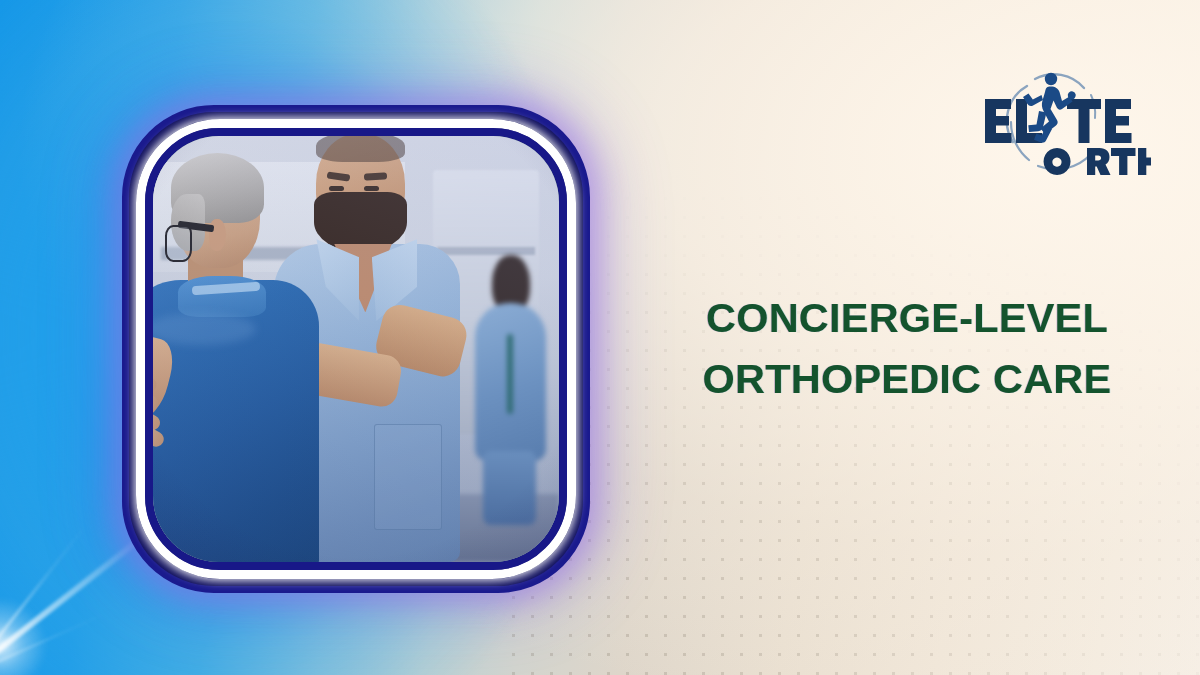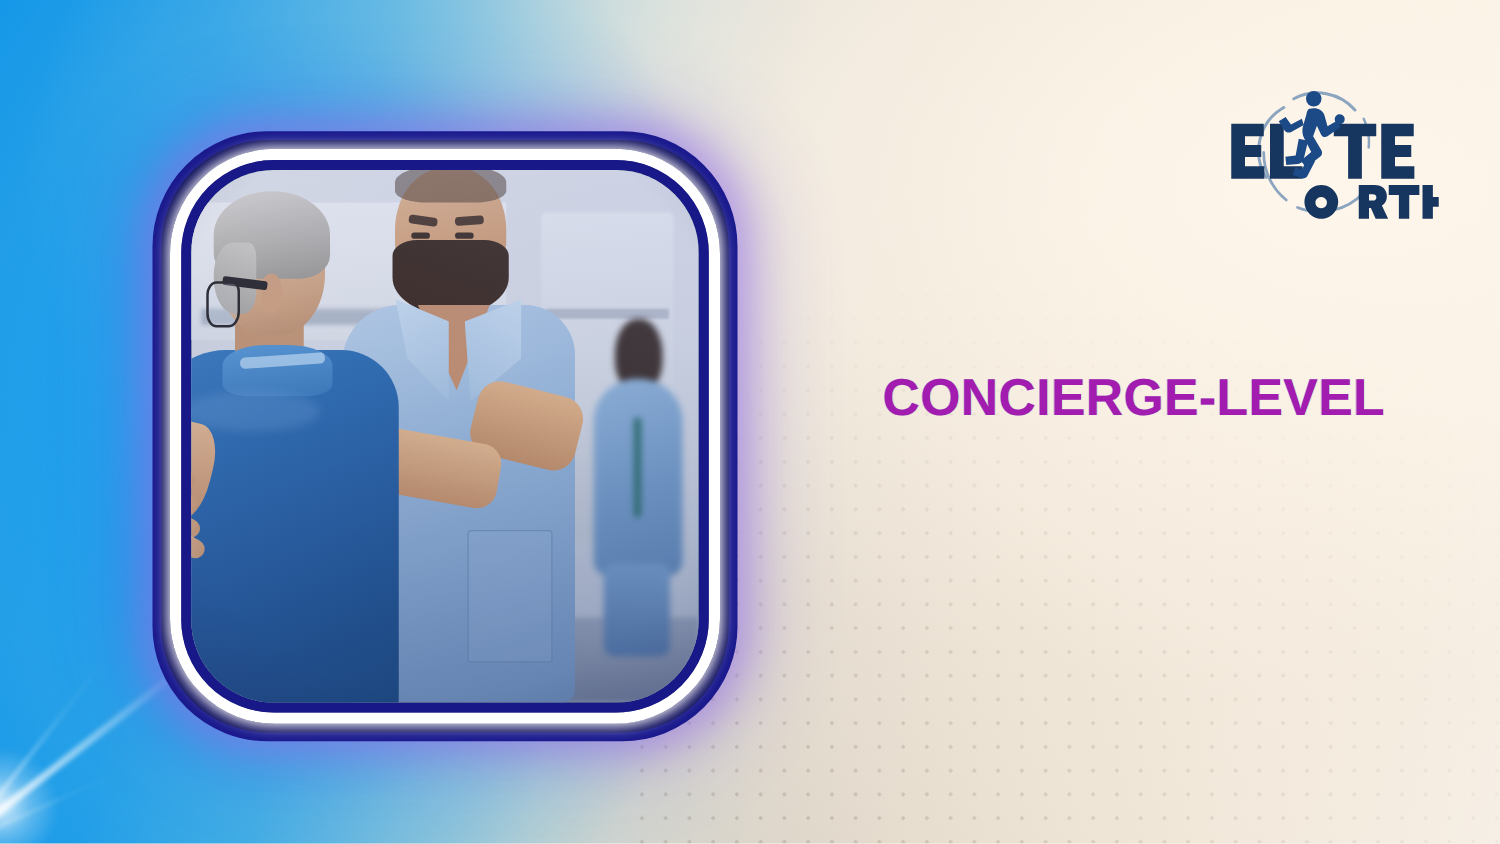--- a/index.html
+++ b/index.html
@@ -567,21 +567,21 @@
     top: 288px;
     width: 512px;
     text-align: center;
   }
   .headline .line {
     display: block;
     font-size: 41.5px;
     font-weight: 700;
     letter-spacing: 0.2px;
     line-height: 1.46;
-    color: #a21caf;
+    color: #14532d;
     white-space: nowrap;
     text-shadow:
       -0.7px 0 0 rgba(120,60,170,0.30),
        0.7px 0 0 rgba(30,160,190,0.22);
   }
 
   
   .logo {
     position: absolute;
     left: 983px;
@@ -674,20 +674,21 @@
         </div>
 
         <div class="tint"></div>
         <div class="vignette"></div>
       </div>
     </div>
   </div>
 
   <div class="headline">
     <span class="line">CONCIERGE-LEVEL</span>
+    <span class="line">ORTHOPEDIC CARE</span>
   </div>
 
   <div class="logo">
     <svg viewBox="0 0 168 126" xmlns="http://www.w3.org/2000/svg" aria-hidden="true">
 
       <g fill="none" stroke="#8ba4bf" stroke-linecap="round">
         <path d="M 30 86 A 40 40 0 0 1 44 30" stroke-width="2.4"></path>
         <path d="M 52 23 A 40 40 0 0 1 101 32" stroke-width="2.4"></path>
         <path d="M 28 66 A 48 48 0 0 0 46 104" stroke-width="2.2"></path>
         <path d="M 55 110 A 48 48 0 0 0 108 98" stroke-width="2.2"></path>

